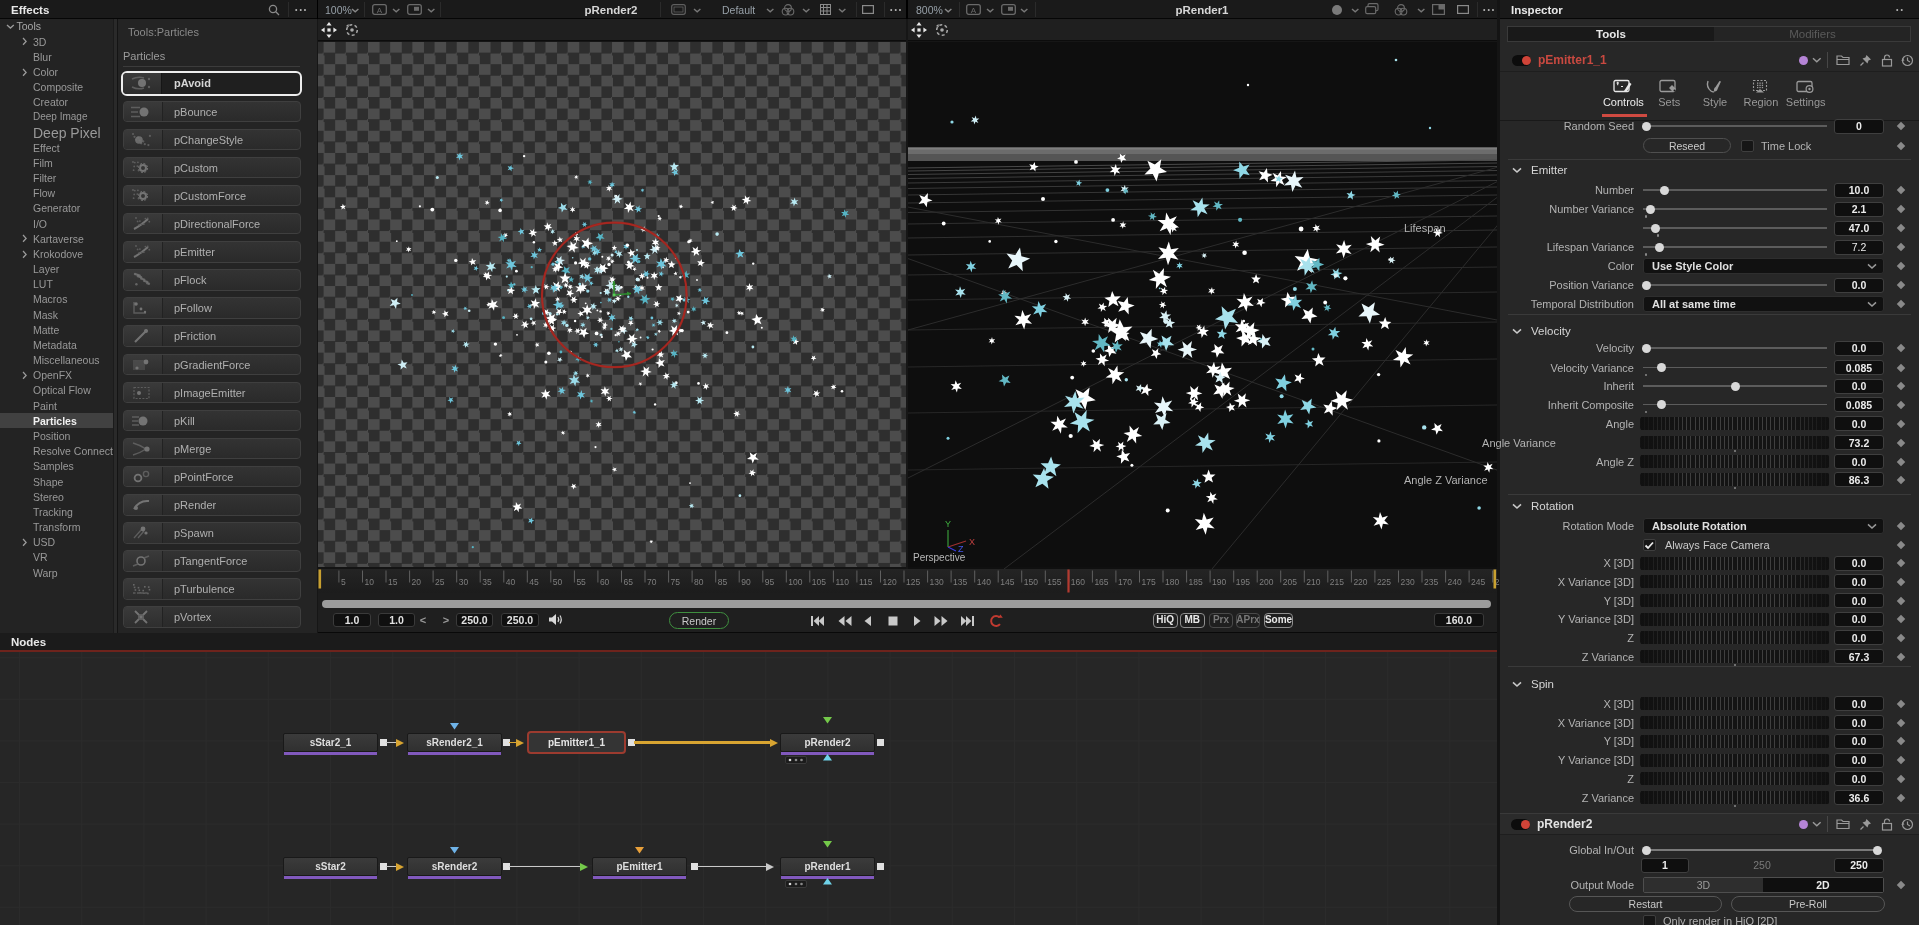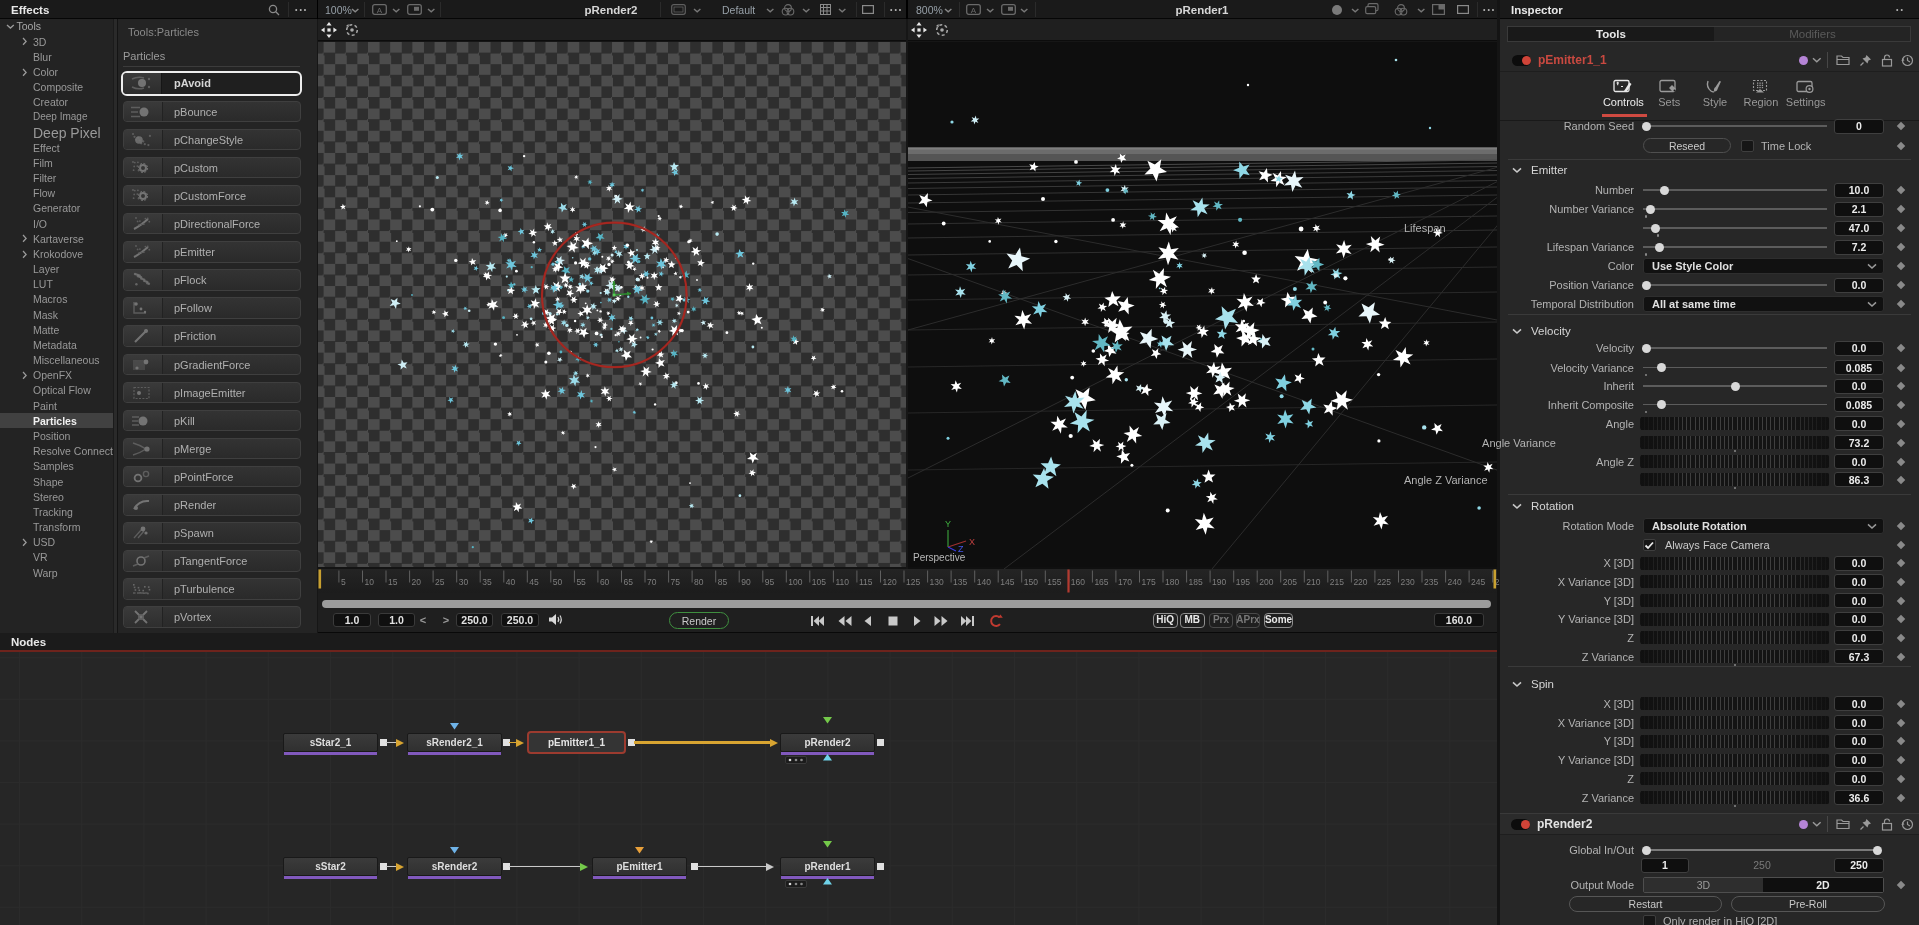--- a/index.html
+++ b/index.html
@@ -1370,21 +1370,21 @@
     <div class="abs" style="left:1834px;top:220.9px;width:50px;height:15px;background:#0f0f0f;border:1px solid #3f3f3f;border-radius:3px;"></div>
     <div class="t" style="left:1834px;top:219.4px;width:50px;text-align:center;font-size:10.5px;font-weight:bold;color:#ececec;line-height:18px;">47.0</div>
     <svg style="left:1896px;top:223.4px" width="10" height="10">
       <rect x="2" y="2" width="6" height="6" fill="#8a8a8a" transform="rotate(45 5 5)"></rect>
     </svg>
     <div class="abs" style="left:1657px;top:234.4px;width:2.4px;height:2.4px;border-radius:50%;background:#8a8a8a;"></div>
     <div class="t" style="left:1404px;top:238.4px;width:230px;text-align:right;font-size:11px;color:#b3b3b3;line-height:18px;">Lifespan Variance</div>
     <div class="abs" style="left:1643px;top:246.4px;width:184px;height:1.6px;background:#5c5c5c;"></div>
     <div class="abs" style="left:1654.85px;top:242.9px;width:9px;height:9px;border-radius:50%;background:#d8d8d8;"></div>
     <div class="abs" style="left:1834px;top:239.9px;width:50px;height:15px;background:#0f0f0f;border:1px solid #3f3f3f;border-radius:3px;"></div>
-    <div class="t" style="left:1834px;top:238.4px;width:50px;text-align:center;font-size:10.5px;font-weight:bold;color:#ececec;line-height:18px;">7.2</div>
+    <div class="t" style="left:1834px;top:238.4px;width:50px;text-align:center;font-size:10.5px;font-weight:normal;color:#ececec;line-height:18px;">7.2</div>
     <svg style="left:1896px;top:242.4px" width="10" height="10">
       <rect x="2" y="2" width="6" height="6" fill="#8a8a8a" transform="rotate(45 5 5)"></rect>
     </svg>
     <div class="abs" style="left:1645px;top:253.4px;width:2.4px;height:2.4px;border-radius:50%;background:#8a8a8a;"></div>
     <div class="t" style="left:1404px;top:257.4px;width:230px;text-align:right;font-size:11px;color:#b3b3b3;line-height:18px;">Color</div>
     <div class="abs" style="left:1643px;top:258.4px;width:241px;height:16px;background:#111111;border:1px solid #2e2e2e;border-radius:3px;"></div>
     <div class="t" style="left:1652px;top:257.4px;font-size:11px;font-weight:bold;color:#e0e0e0;line-height:18px;">Use Style Color</div>
     <svg style="left:1868px;top:262.4px" width="8" height="8">
       <path d="M0 2.4 L4 6.0 L8 2.4" stroke="#9a9a9a" stroke-width="1.5" fill="none"></path>
     </svg>

